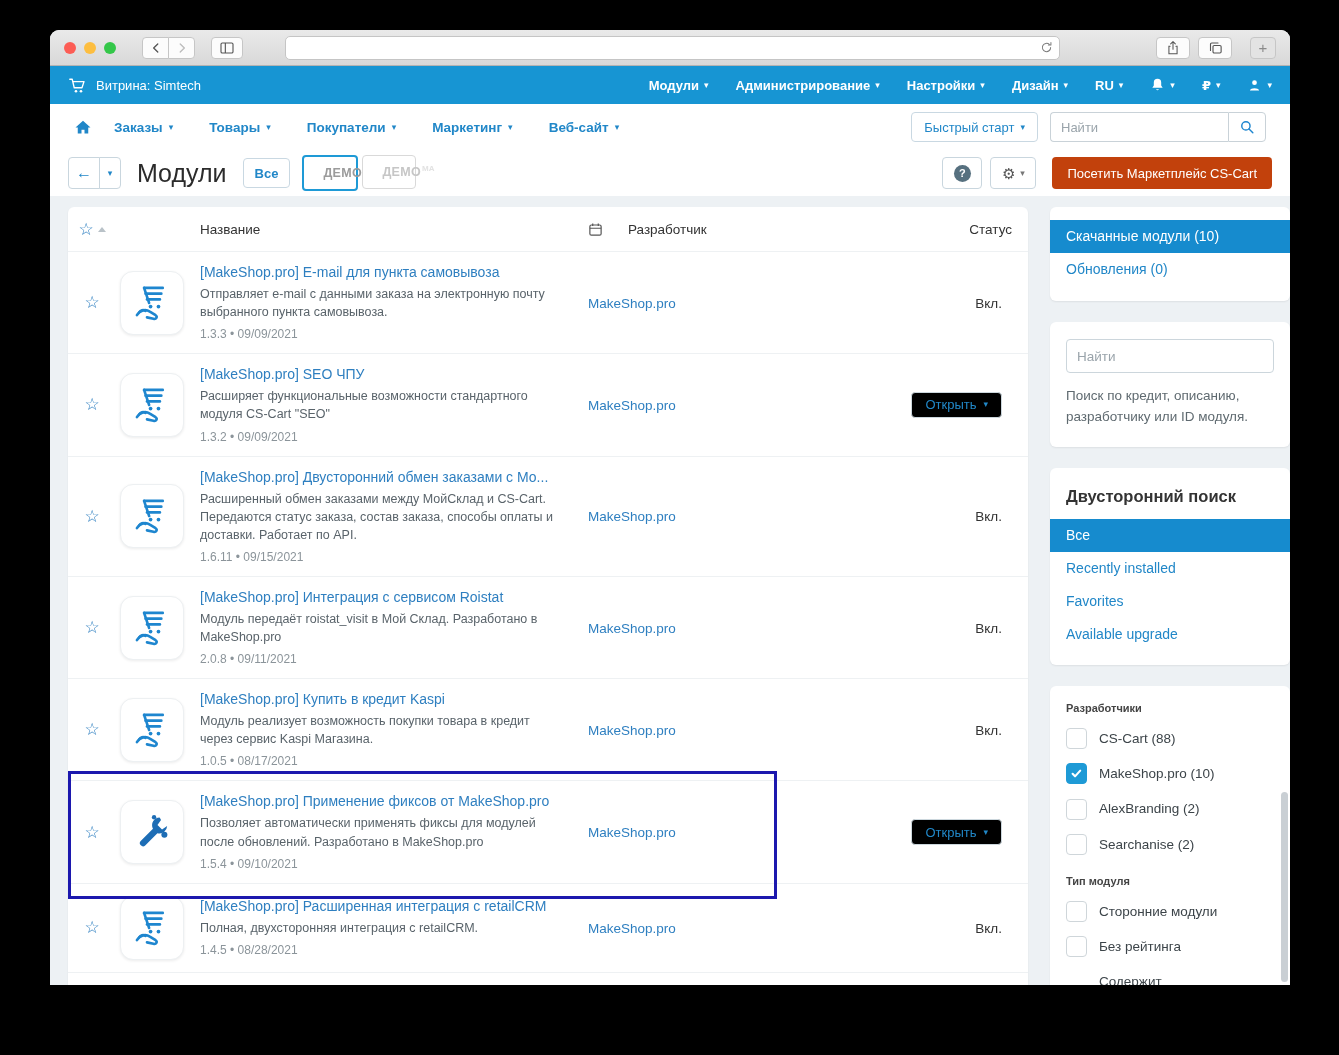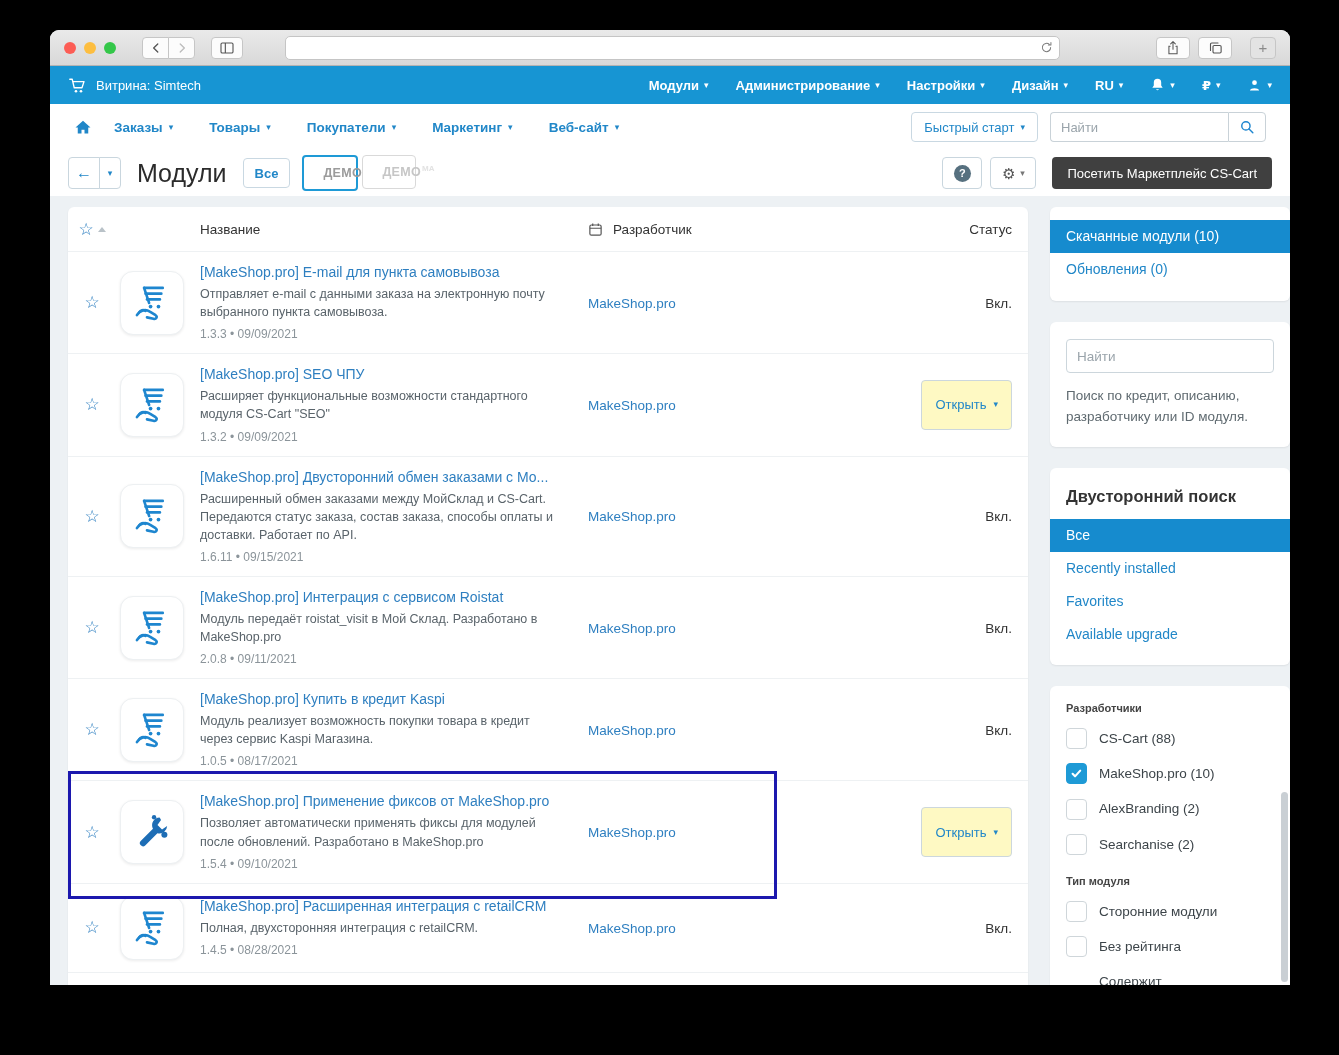--- a/index.html
+++ b/index.html
@@ -61,48 +61,48 @@
   .demo-tab.inactive .demo-lbl{color:#c6c6c6;}
   .demo-tab.inactive .demo-suf{color:#e2e2e2;}
   .ph-right{margin-left:auto;display:flex;align-items:center;gap:8px;}
   .help-btn,.gear-btn{height:32px;background:#fff;border:1px solid #c9d6de;border-radius:4px;
             display:flex;align-items:center;justify-content:center;gap:5px;}
   .help-btn{width:40px;}
   .gear-btn{width:46px;}
   .help-circle{width:17px;height:17px;border-radius:50%;background:#56707f;color:#fff;font-size:11px;
             font-weight:700;display:flex;align-items:center;justify-content:center;}
   .gear-glyph{font-size:15px;color:#555;line-height:1;}
-  .cta-btn{height:32px;padding:0 15px;background:#404040;border:none;border-radius:4px;color:#fff;
+  .cta-btn{height:32px;padding:0 15px;background:#c2410c;border:none;border-radius:4px;color:#fff;
             font-size:13px;margin-left:8px;}
   
   .content{display:flex;align-items:flex-start;padding:11px 0 0 18px;}
   .main-card{width:960px;flex-shrink:0;background:#fff;border-radius:6px;box-shadow:0 1px 2px rgba(0,0,0,.07);
              padding-bottom:4px;}
   .thead,.trow{display:grid;grid-template-columns:48px 84px 388px 1fr 156px;align-items:center;}
   .thead{height:44px;font-size:13.5px;color:#333;}
   .star-h{display:flex;align-items:center;justify-content:center;gap:4px;}
   .star{color:#2e7fc0;font-size:17px;cursor:pointer;}
   .sort-caret{width:0;height:0;border-left:4px solid transparent;border-right:4px solid transparent;
               border-bottom:5px solid #b9c2c8;display:inline-block;}
-  .dev-h{display:flex;align-items:center;gap:10px;text-align:center;}
+  .dev-h{display:flex;align-items:center;gap:25px;text-align:center;}
   .stat-h{text-align:right;padding-right:16px;}
   .trow{padding:12px 0;border-top:1px solid #eef1f3;position:relative;}
   .trow.highlighted::after{content:"";position:absolute;left:0;top:-10px;height:calc(100% + 20px);
               width:703px;border:3px solid #1c18ae;pointer-events:none;z-index:5;}
   .c.star-c{text-align:center;}
   .micon{width:62px;height:62px;border-radius:13px;background:#fff;border:1px solid #edf0f2;
          box-shadow:0 1px 3px rgba(0,0,0,.08);display:flex;align-items:center;justify-content:center;margin-left:4px;}
   .micon.light{background:#d9edfb;border-color:#d9edfb;}
   .rtitle{display:block;color:#2e7fc0;font-size:14px;text-decoration:none;cursor:pointer;}
   .rdesc{margin:5px 24px 0 0;font-size:12.5px;line-height:1.45;color:#59636a;}
   .rver{margin:6px 0 0;font-size:12px;color:#8b949a;}
   .devlink{color:#2e7fc0;font-size:13.5px;text-decoration:none;cursor:pointer;}
-  .c.stat-c{text-align:right;padding-right:16px;}
+  .c.stat-c{text-align:right;padding-right:26px;}
   .status{font-size:13.5px;color:#333;}
-  .open-btn{height:50px;padding:0 13px;background:#fef9c3;border:1px solid #ccd7dd;border-radius:4px;
+  .open-btn{height:26px;padding:0 13px;background:#000000;border:1px solid #ccd7dd;border-radius:4px;
             color:#2187c8;font-size:13px;display:inline-flex;align-items:center;gap:7px;}
   
   .sidebar{width:240px;margin-left:22px;flex-shrink:0;display:flex;flex-direction:column;gap:21px;}
   .card{background:#fff;border-radius:6px;box-shadow:0 1px 2px rgba(0,0,0,.07);}
   .dl-card{padding:13px 0 15px;display:flex;flex-direction:column;}
   .side-item{display:block;height:33px;line-height:33px;padding:0 16px;font-size:14px;color:#2187c8;
              text-decoration:none;cursor:pointer;}
   .side-item.selected{background:#168bce;color:#fff;}
   .search-card{padding:17px 16px 19px;}
   .side-search{width:100%;height:34px;box-sizing:border-box;border:1px solid #ccd6dc;border-radius:4px;

